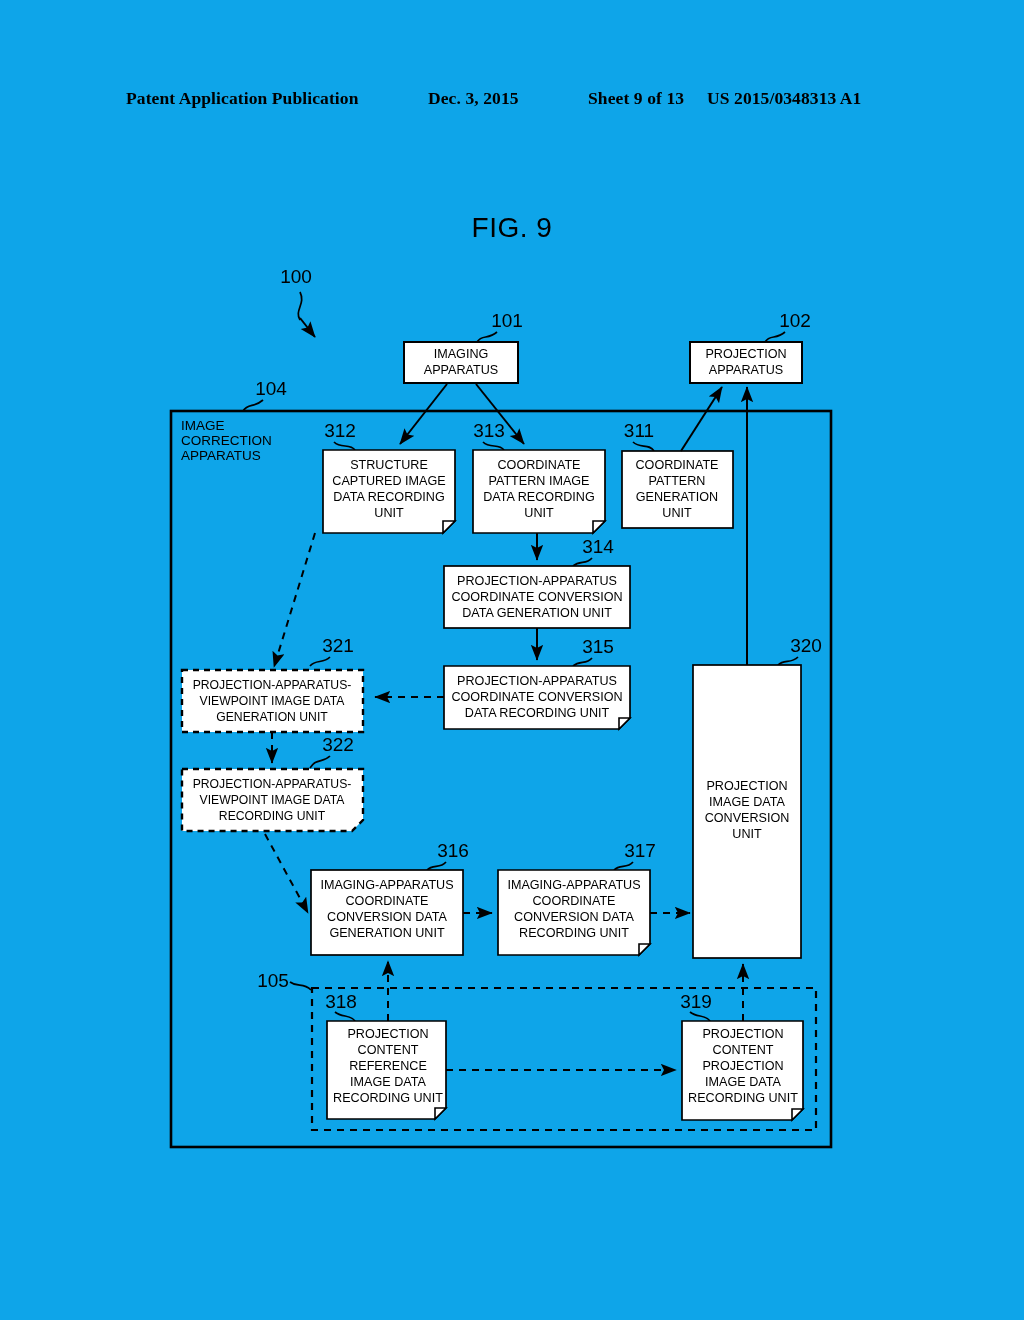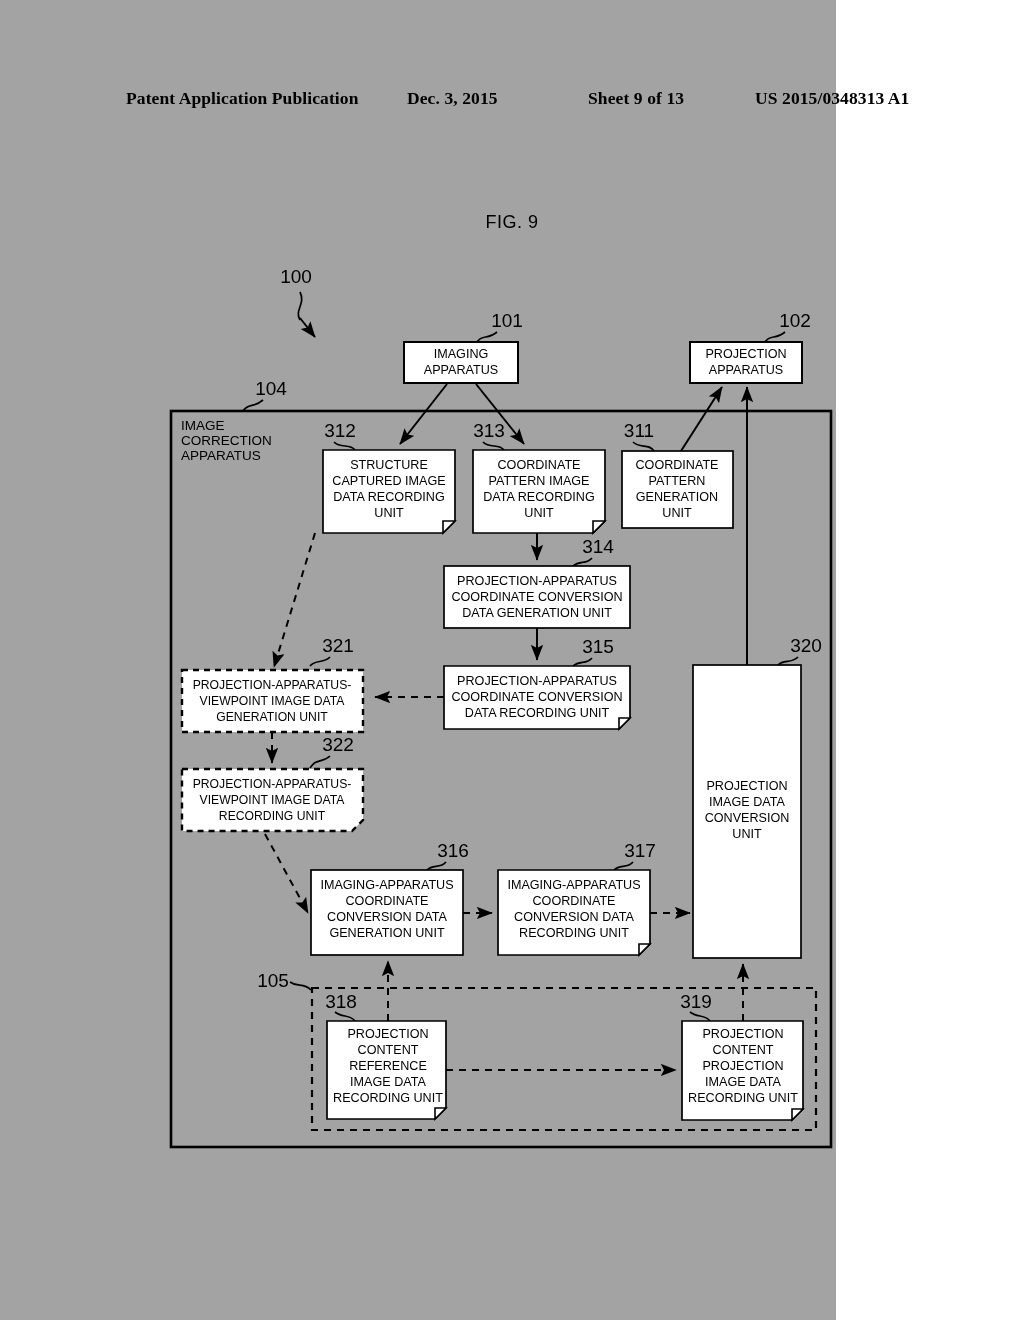--- a/index.html
+++ b/index.html
@@ -10,49 +10,49 @@
   body {
     width: 1024px;
     height: 1320px;
     font-family: "Liberation Sans", sans-serif;
     color: #000000;
     position: relative;
     overflow: hidden;
   }
   #page {
     position: relative;
-    width: 836px;
+    width: 1024px;
     height: 1320px;
-    background: #a3a3a3;
+    background: #0ea5e9;
   }
   .hdr {
     position: absolute;
     top: 88px;
     left: 0;
     width: 1024px;
     height: 28px;
     font-family: "Liberation Serif", serif;
     font-weight: bold;
     font-size: 17.5px;
     letter-spacing: 0.1px;
     white-space: nowrap;
   }
   .hdr span { position: absolute; top: 0; }
   .hdr-pub  { left: 126px; }
-  .hdr-date { left: 407px; }
+  .hdr-date { left: 428px; }
   .hdr-sheet{ left: 588px; }
-  .hdr-num  { left: 707px; margin-left: 48px; }
+  .hdr-num  { left: 707px; }
 
   .figtitle {
     position: absolute;
     top: 212px;
     left: 0;
     width: 1024px;
     text-align: center;
-    font-size: 18px;
+    font-size: 28px;
     letter-spacing: 0.5px;
   }
   svg#diagram {
     position: absolute;
     top: 0;
     left: 0;
   }
   svg text {
     font-family: "Liberation Sans", sans-serif;
     fill: #000000;

